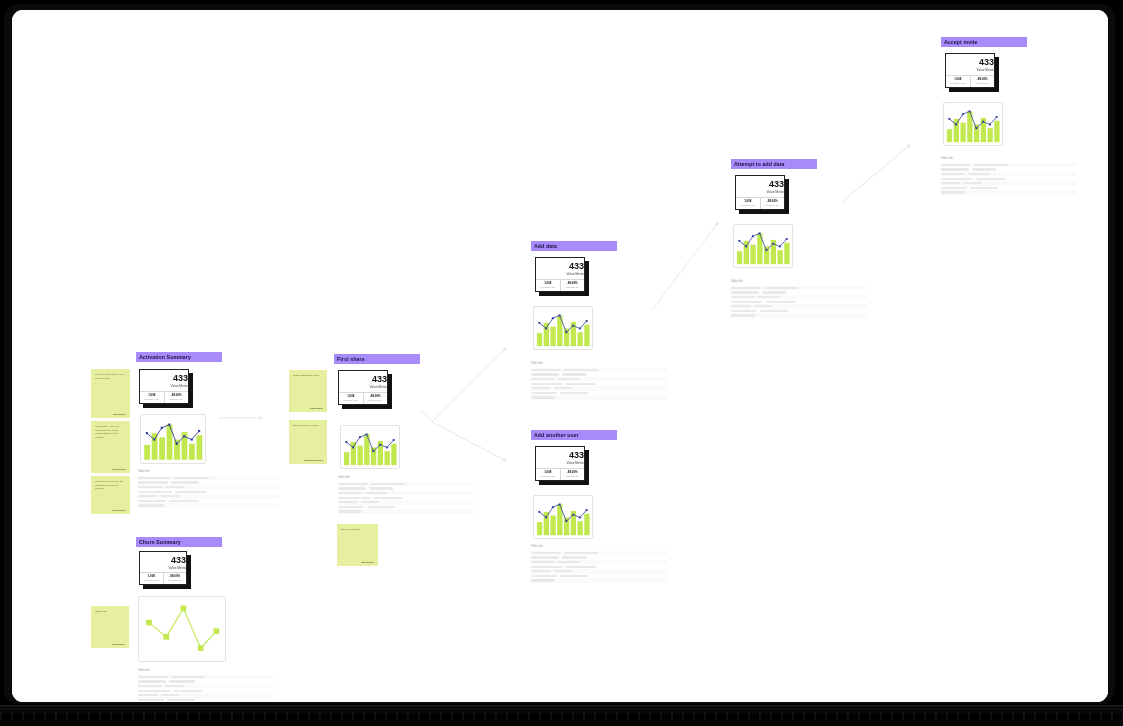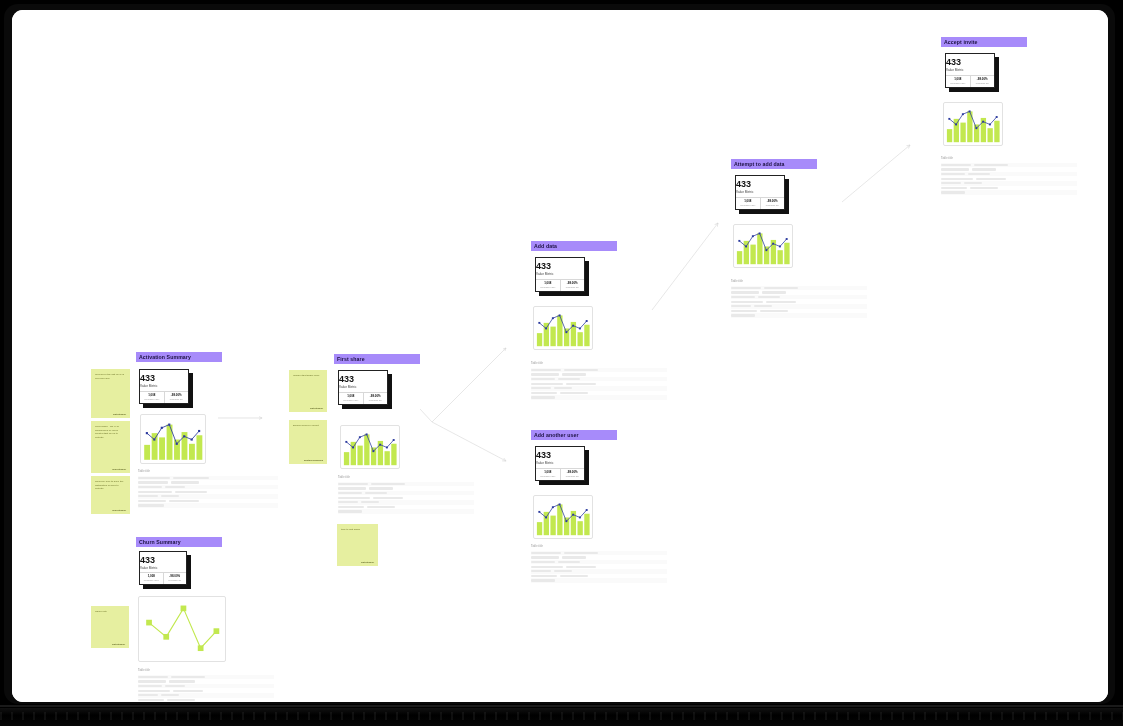--- a/index.html
+++ b/index.html
@@ -28,21 +28,21 @@
   .frame-title{
     background:#A78BFA;color:#1b1040;font-size:5.2px;font-weight:bold;
     letter-spacing:.1px;padding:2.6px 3px 2.4px 3px;line-height:1;
     box-sizing:border-box;
   }
 
   
   .metric-wrap{position:relative;}
   .metric-shadow{position:absolute;left:4px;top:4px;width:100%;height:100%;background:#111;}
   .metric{position:relative;background:#fff;border:0.8px solid #222;box-sizing:border-box;
-          display:flex;flex-direction:column;align-items:flex-start;justify-content:center;}
+          display:flex;flex-direction:column;align-items:flex-end;justify-content:center;}
   .metric .big{font-weight:bold;color:#111;line-height:1;}
   .metric .sub{color:#444;line-height:1;}
   .metric .row{display:flex;width:100%;border-top:0.6px solid #d8d8d8;margin-top:auto;}
   .metric .cell{flex:1;display:flex;flex-direction:column;align-items:center;justify-content:center;
                 padding:2px 0 2.5px 0;}
   .metric .cell + .cell{border-left:0.6px solid #d8d8d8;}
   .metric .cv{font-weight:bold;color:#111;line-height:1;}
   .metric .cl{color:#9a9a9a;line-height:1;margin-top:1.2px;}
 
   

